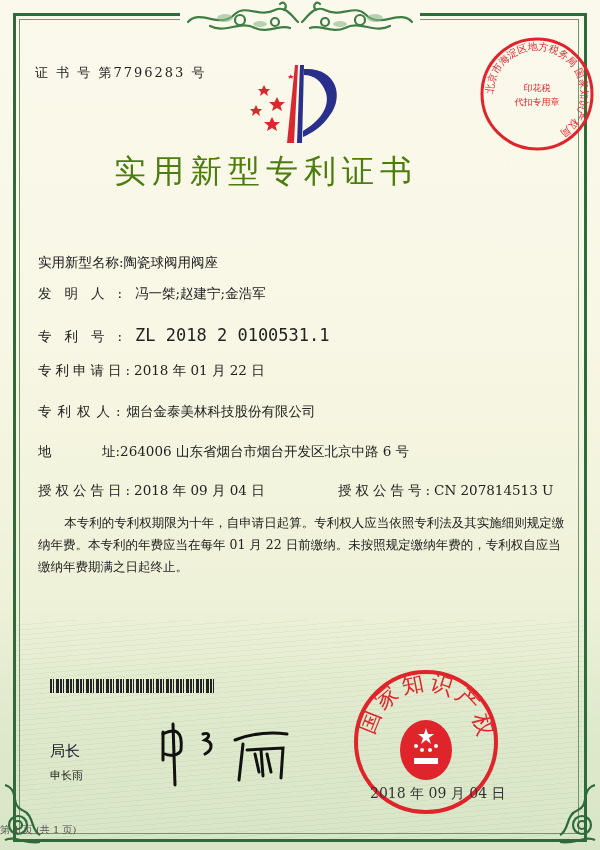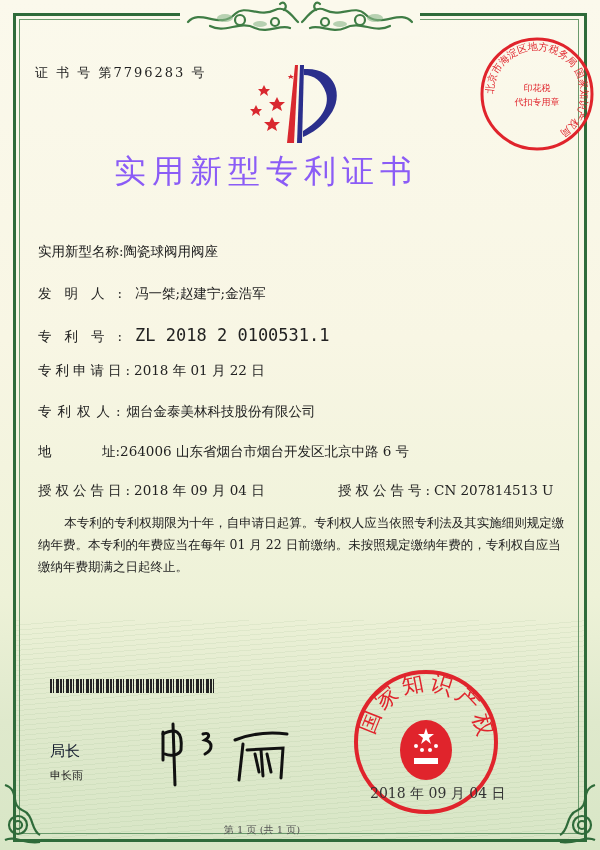--- a/index.html
+++ b/index.html
@@ -32,40 +32,40 @@
   .corner-orn {
     position:absolute; width:40px; height:70px;
   }
   .cert-no {
     position:absolute; left:35px; top:64px; font-size:13px; letter-spacing:2px; color:#222;
   }
   .logo { position:absolute; left:250px; top:55px; width:100px; height:100px; }
   .tax-stamp { position:absolute; left:478px; top:35px; width:118px; height:118px; }
   .title {
     position:absolute; left:0; width:532px; top:150px; text-align:center;
-    font-size:32px; letter-spacing:6px; color:#8b5cf6;
+    font-size:32px; letter-spacing:6px; color:#4d7c0f;
     font-family:"DejaVu Sans", "Liberation Sans", sans-serif; font-weight:normal;
   }
   .field { position:absolute; left:38px; font-size:13.5px; color:#222; white-space:nowrap; }
   .field .lbl { display:inline-block; }
   .lbl-spaced { letter-spacing:13px; }
   .lbl-spaced2 { letter-spacing:4px; }
   .body-text {
     position:absolute; left:38px; width:530px; font-size:12.5px; line-height:22px; color:#222;
   }
   .body-text p { margin:0; text-indent:2.1em; }
   .barcode { position:absolute; left:50px; top:679px; width:165px; height:14px;
     background: repeating-linear-gradient(90deg, #222 0 2px, transparent 2px 3px, #222 3px 4px, transparent 4px 6px, #222 6px 9px, transparent 9px 10px);
   }
   .director-title { position:absolute; left:50px; top:742px; font-size:15px; color:#0f172a; font-family:Liberation Serif, serif; }
   .director-name  { position:absolute; left:50px; top:768px; font-size:11px; color:#222; font-family:"DejaVu Sans","Liberation Sans",sans-serif; }
   .signature { position:absolute; left:155px; top:720px; width:140px; height:70px; }
   .seal { position:absolute; left:352px; top:668px; width:148px; height:148px; }
   .seal-date { position:absolute; left:370px; top:785px; font-size:14px; color:#333; white-space:nowrap; }
-  .page-no { position:absolute; left:0; width:524px; top:823px; text-align:center; font-size:10px; color:#555; }
+  .page-no { position:absolute; left:0; width:524px; top:823px; text-align:left; font-size:10px; color:#555; }
 </style>
 </head>
 <body>
 
 <div class="paper"></div>
 <div class="waves"></div>
 <div class="border-outer"></div>
 <div class="border-inner"></div>
 
 <div class="top-ornament">
@@ -130,21 +130,21 @@
     </defs>
   <text font-size="10" fill="#e0242c" font-family="DejaVu Sans, sans-serif">
     <textPath href="#ringPath">北京市海淀区地方税务局 国家知识产权局</textPath>
   </text>
   <text x="59" y="56" text-anchor="middle" font-size="9" fill="#e0242c" font-family="DejaVu Sans, sans-serif">印花税</text>
   <text x="59" y="70" text-anchor="middle" font-size="9" fill="#e0242c" font-family="DejaVu Sans, sans-serif">代扣专用章</text>
 </svg>
 
 <div class="title">实用新型专利证书</div>
 
-<div class="field" style="top:243px">
+<div class="field" style="top:254px">
   <span class="lbl">实用新型名称:</span><span>陶瓷球阀用阀座</span>
 </div>
 <div class="field" style="top:285px">
   <span class="lbl lbl-spaced">发明人:</span><span>冯一桀;赵建宁;金浩军</span>
 </div>
 <div class="field" style="top:325px">
   <span class="lbl lbl-spaced">专利号:</span><span style="font-family:'DejaVu Sans Mono','Liberation Mono',monospace;font-size:17px">ZL 2018 2 0100531.1</span>
 </div>
 <div class="field" style="top:362px">
   <span class="lbl lbl-spaced2">专利申请日:</span><span>2018 年 01 月 22 日</span>

